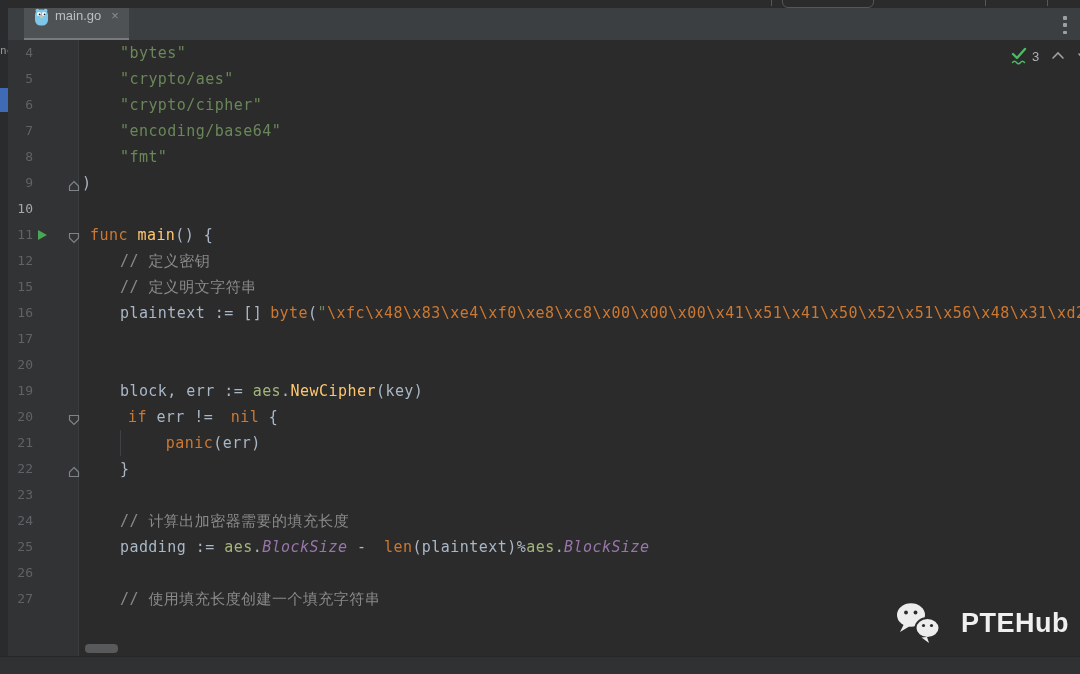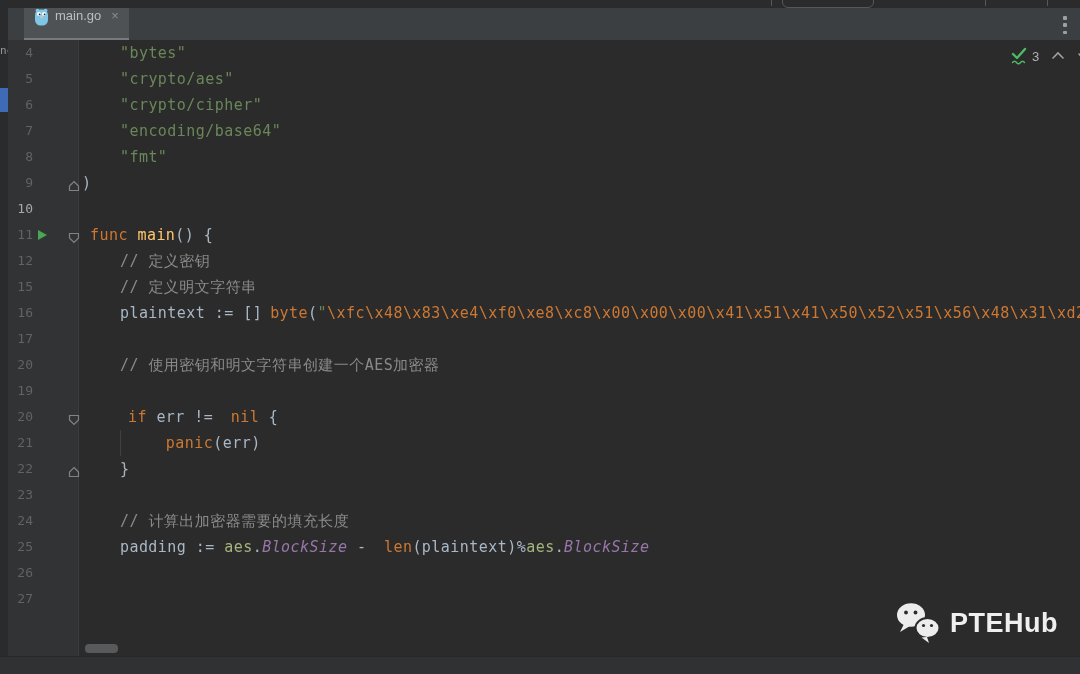--- a/index.html
+++ b/index.html
@@ -47,21 +47,21 @@
   .tk-const{color:var(--constant);font-style:italic;}
   
   #inspections{position:absolute;left:1002px;top:6px;display:flex;align-items:center;}
   #inspections .cnt{font-family:"Liberation Sans",sans-serif;font-size:13px;color:#AFB1B3;margin:0 2px 0 4px;}
   
   #hscroll{position:absolute;left:77px;top:604px;width:33px;height:9px;border-radius:4px;background:#57595B;}
   
   #bottombar{position:absolute;left:0;right:0;top:656px;height:18px;background:#2F3132;border-top:1px solid #262728;z-index:6;}
   
   #watermark{position:absolute;left:896px;top:602px;display:flex;align-items:center;gap:8px;z-index:7;}
-  #watermark .wm-text{font-family:"Liberation Sans",sans-serif;font-size:27px;font-weight:bold;color:#EFEFEF;letter-spacing:0.5px;}
+  #watermark .wm-text{font-family:"Liberation Sans",sans-serif;font-size:27px;font-weight:bold;color:#EFEFEF;letter-spacing:0.5px;margin-left:11px;}
 </style>
 </head>
 <body>
 
 <div id="app">
 
   <div id="left-strip">
     <span class="frag">nc</span>
     <span class="bluemark"></span>
   </div>
@@ -149,24 +149,24 @@
         <div class="row">
           <span class="lnum">16</span>
           <span class="code"><span class="tk-plain">    plaintext := []</span><span class="tk-kw">byte</span><span class="tk-plain">(</span><span class="tk-str">"</span><span class="tk-esc">\xfc\x48\x83\xe4\xf0\xe8\xc8\x00\x00\x00\x41\x51\x41\x50\x52\x51\x56\x48\x31\xd2\x65\x48\x8b\x52</span></span>
         </div>
         <div class="row">
           <span class="lnum">17</span>
           <span class="code"></span>
         </div>
         <div class="row">
           <span class="lnum">20</span>
-          <span class="code"><span class="tk-plain">    </span><span class="tk-com">// 使用密钥和明文字符串创建一个AES加密器</span></span>
         </div>
         <div class="row">
           <span class="lnum">19</span>
+          <span class="code"><span class="tk-plain">    block, err := </span><span class="tk-pkg">aes</span><span class="tk-plain">.</span><span class="tk-fn">NewCipher</span><span class="tk-plain">(key)</span></span>
         </div>
         <div class="row">
           <span class="lnum">20</span>
           <span class="fold"><svg width="12" height="12">
               <path d="M1.5 1.5 h9 v4.5 l-4.5 4.5 l-4.5 -4.5 z" fill="none" stroke="#808385" stroke-width="1.2"></path>
             </svg></span>
           <span class="code"><span class="tk-plain">    </span><span class="tk-kw">if</span><span class="tk-plain"> err != </span><span class="tk-kw">nil</span><span class="tk-plain"> {</span></span>
         </div>
         <div class="row">
           <span class="lnum">21</span>
@@ -191,20 +191,21 @@
         <div class="row">
           <span class="lnum">25</span>
           <span class="code"><span class="tk-plain">    padding := </span><span class="tk-pkg">aes</span><span class="tk-plain">.</span><span class="tk-const">BlockSize</span><span class="tk-plain"> - </span><span class="tk-kw">len</span><span class="tk-plain">(plaintext)%</span><span class="tk-pkg">aes</span><span class="tk-plain">.</span><span class="tk-const">BlockSize</span></span>
         </div>
         <div class="row">
           <span class="lnum">26</span>
           <span class="code"></span>
         </div>
         <div class="row">
           <span class="lnum">27</span>
+          <span class="code"><span class="tk-plain">    </span><span class="tk-com">// 使用填充长度创建一个填充字符串</span></span>
         </div>
       </div>
 
     <div id="inspections">
       <svg width="18" height="20" viewBox="0 0 18 20">
         <path d="M3 8 L7 12 L15 3" fill="none" stroke="#4DBB63" stroke-width="2.4" stroke-linecap="round" stroke-linejoin="round"></path>
         <path d="M2.5 16.5 q2 -2.6 4 0 t4 0 t4 0" fill="none" stroke="#4DBB63" stroke-width="1.4" stroke-linecap="round"></path>
       </svg>
       <span class="cnt">3</span>
       <svg width="14" height="12" viewBox="0 0 14 12" style="margin-left:10px">

